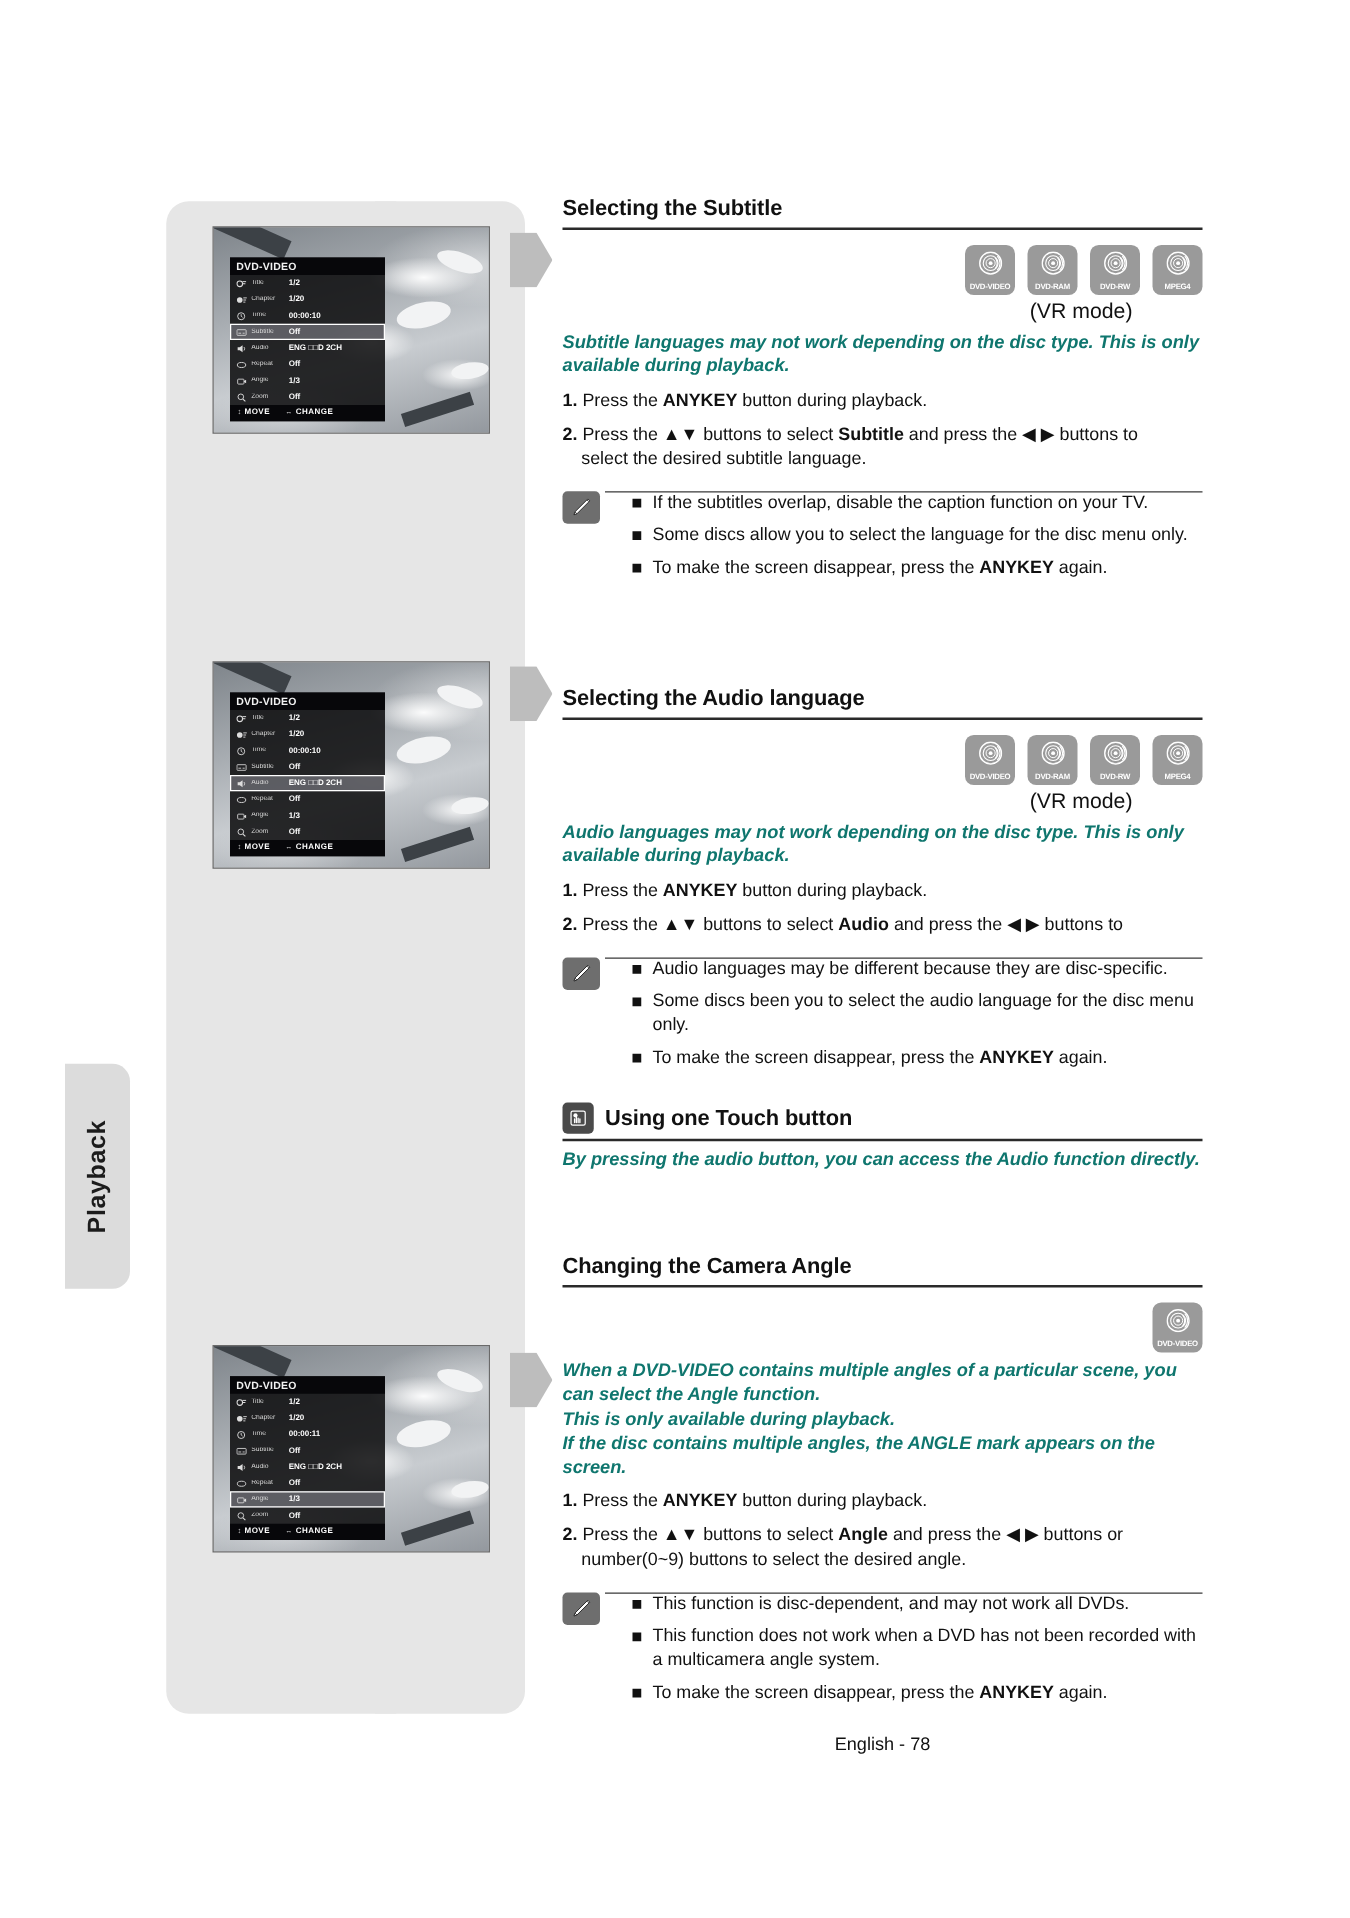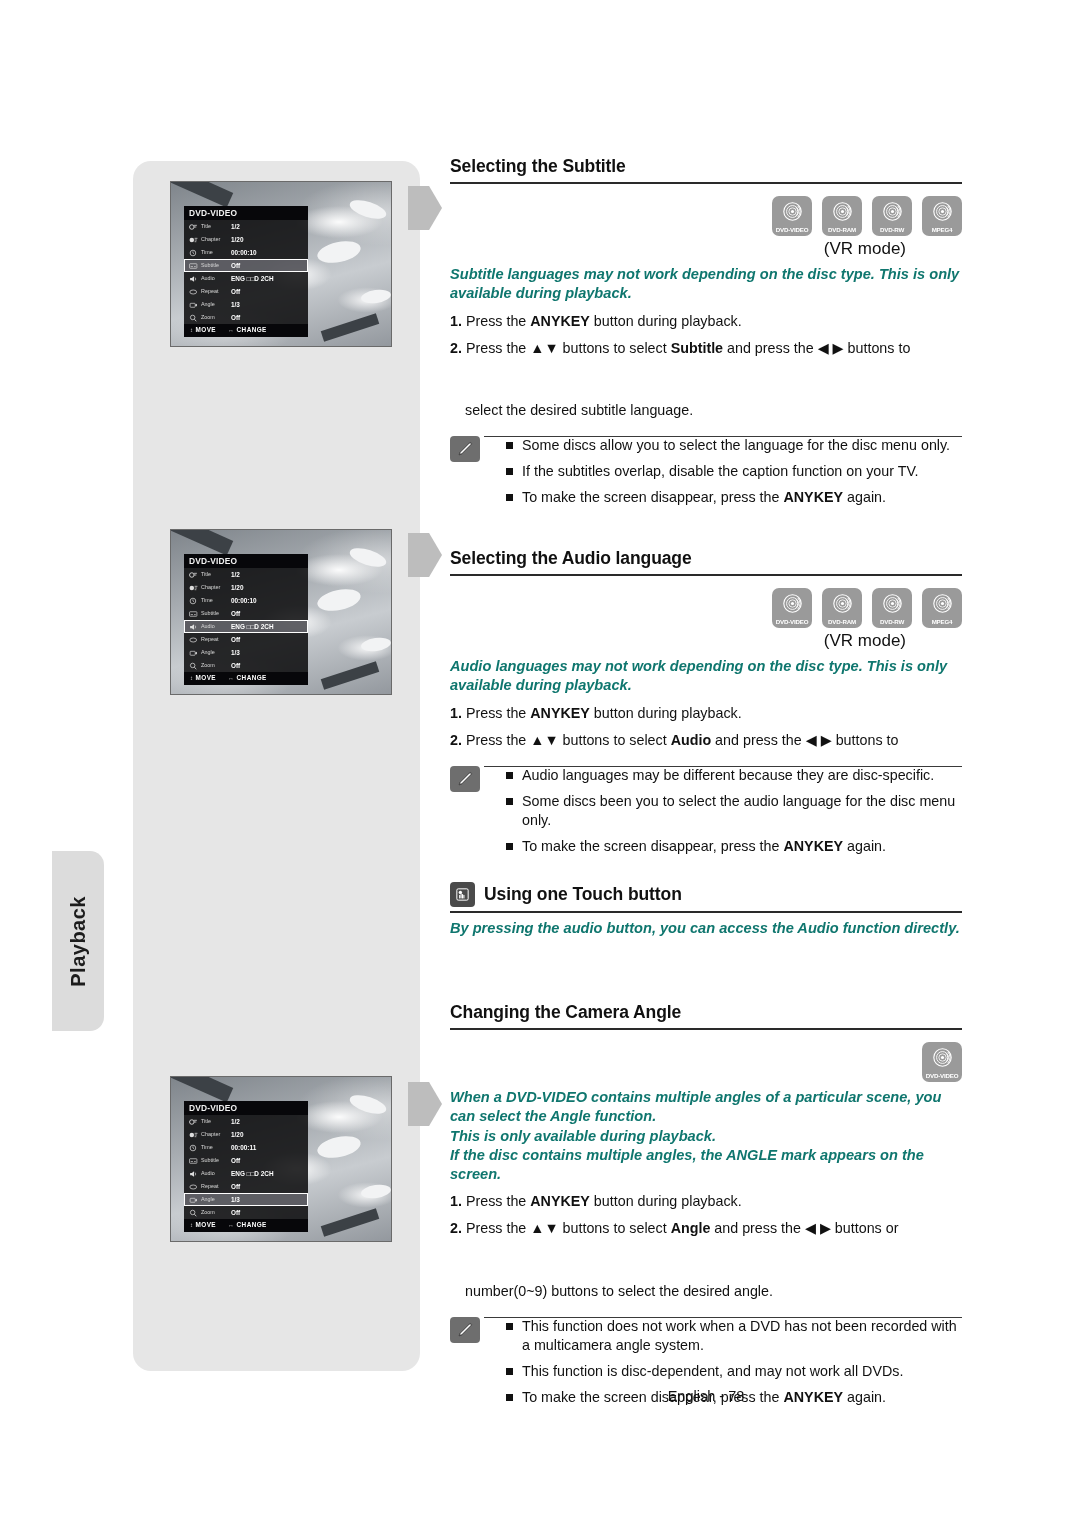--- a/index.html
+++ b/index.html
@@ -192,21 +192,21 @@
     color:#0f766e;
   }
   .step{
     font-size:14.3px;
     line-height:1.34;
     margin-top:8px;
     color:#111;
   }
   .step b{ font-weight:bold; }
   .step .num{ font-weight:bold; }
-  .step .cont{ display:block; padding-left:15px;margin-top:43px; }
+  .step .cont{ display:block; padding-left:15px; }
 
   
   .note{
     margin-top:16px;
     position:relative;
     padding-left:56px;
   }
   .note-line{
     position:absolute;
     left:34px; right:0; top:0;
@@ -615,22 +615,22 @@
       <div class="note">
         <div class="note-line"></div>
         <div class="note-icon">
           <svg width="19" height="19" viewBox="0 0 24 24">
             <path d="M4 20 L7 19 L20 6 L18 4 L5 17 Z" fill="#fff" stroke="#2a2a2a" stroke-width="1"></path>
             <path d="M5 17 L7 19" stroke="#2a2a2a" stroke-width="0.9"></path>
             <path d="M17.2 5 L19 6.8" stroke="#2a2a2a" stroke-width="0.9"></path>
           </svg>
         </div>
         <ul>
+          <li>If the subtitles overlap, disable the caption function on your TV.</li>
           <li>Some discs allow you to select the language for the disc menu only.</li>
-          <li>If the subtitles overlap, disable the caption function on your TV.</li>
           <li>To make the screen disappear, press the <b>ANYKEY</b> again.</li>
         </ul>
       </div>
     </div>
     <div style="position:absolute; left:0; top:548px; width:100%;">
       <div class="h2">Selecting the Audio language</div>
       <div class="rule"></div>
       <div class="disc-row">
         <div class="disc">
           <span class="d-glyph"><svg width="19" height="19" viewBox="0 0 24 24">
@@ -731,21 +731,21 @@
       <div class="note">
         <div class="note-line"></div>
         <div class="note-icon">
           <svg width="19" height="19" viewBox="0 0 24 24">
             <path d="M4 20 L7 19 L20 6 L18 4 L5 17 Z" fill="#fff" stroke="#2a2a2a" stroke-width="1"></path>
             <path d="M5 17 L7 19" stroke="#2a2a2a" stroke-width="0.9"></path>
             <path d="M17.2 5 L19 6.8" stroke="#2a2a2a" stroke-width="0.9"></path>
           </svg>
         </div>
         <ul>
+          <li>This function is disc-dependent, and may not work all DVDs.</li>
           <li>This function does not work when a DVD has not been recorded with a multicamera angle system.</li>
-          <li>This function is disc-dependent, and may not work all DVDs.</li>
           <li>To make the screen disappear, press the <b>ANYKEY</b> again.</li>
         </ul>
       </div>
     </div>
   </div>
 
 <div class="footer">English - 78</div>
 
 </body></html>

